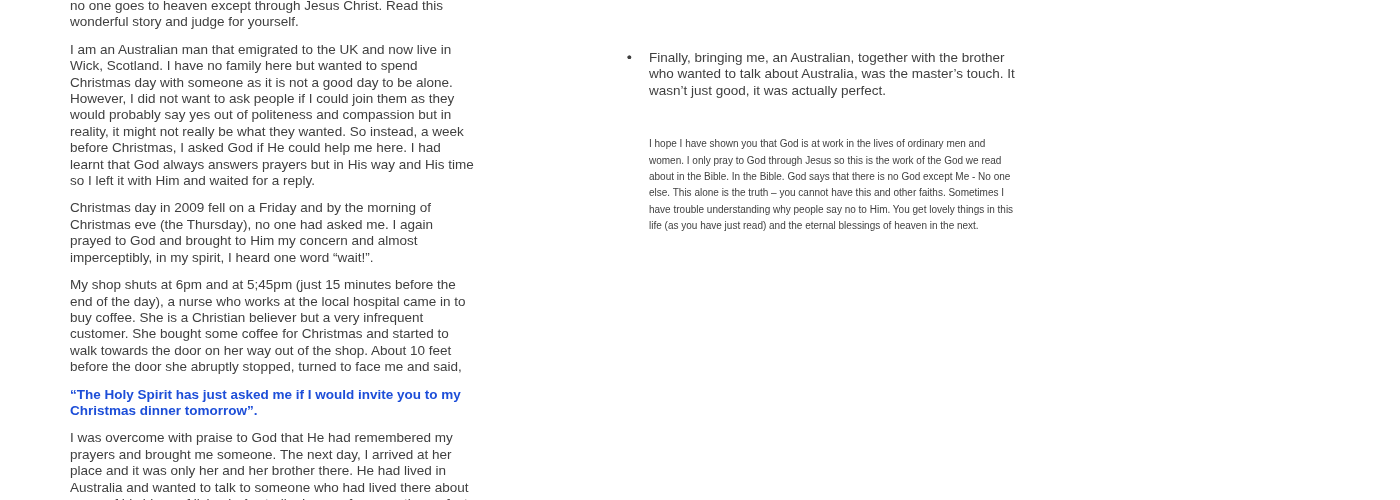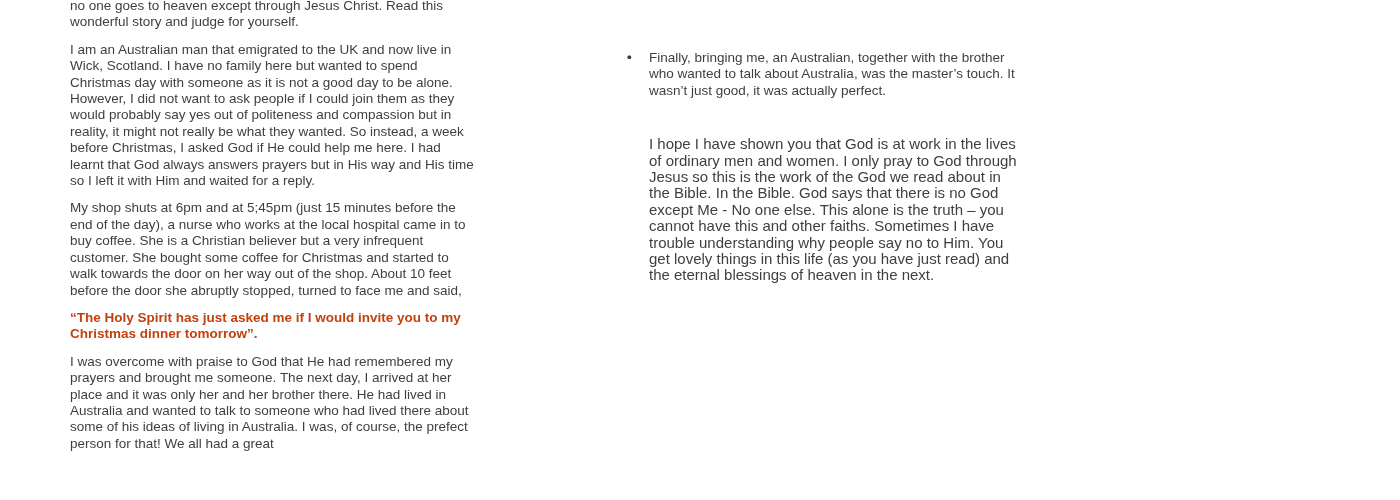--- a/index.html
+++ b/index.html
@@ -31,21 +31,21 @@
     left: 627px;
     top: 13px;
     width: 394px;
   }
   .col-left p {
     margin: 0 0 11px 0;
     font-size: 13.5px;
     line-height: 16.4px;
   }
   .col-left p.highlight {
-    color: #c2410c;
+    color: #1d4ed8;
     font-weight: bold;
   }
   .col-right ul {
     list-style: none;
     margin: 0;
     padding: 0;
   }
   .col-right li {
     position: relative;
     padding-left: 22px;
@@ -56,32 +56,33 @@
   .col-right li .marker {
     position: absolute;
     left: 0;
     top: 0;
     font-size: 13.5px;
     color: #3f3f3f;
   }
   .col-right p {
     margin: 4px 0 37px 0;
     padding-left: 22px;
-    font-size: 15px;
+    font-size: 10px;
     line-height: 16.4px;
   }
 </style>
 </head>
 <body>
 
 <div class="page">
 
   <div class="col-left">
     <p>no one goes to heaven except through Jesus Christ. Read this wonderful story and judge for yourself.</p>
     <p>I am an Australian man that emigrated to the UK and now live in Wick, Scotland. I have no family here but wanted to spend Christmas day with someone as it is not a good day to be alone. However, I did not want to ask people if I could join them as they would probably say yes out of politeness and compassion but in reality, it might not really be what they wanted. So instead, a week before Christmas, I asked God if He could help me here. I had learnt that God always answers prayers but in His way and His time so I left it with Him and waited for a reply.</p>
+    <p>Christmas day in 2009 fell on a Friday and by the morning of Christmas eve (the Thursday), no one had asked me. I again prayed to God and brought to Him my concern and almost imperceptibly, in my spirit, I heard one word “wait!”.</p>
     <p>My shop shuts at 6pm and at 5;45pm (just 15 minutes before the end of the day), a nurse who works at the local hospital came in to buy coffee. She is a Christian believer but a very infrequent customer. She bought some coffee for Christmas and started to walk towards the door on her way out of the shop. About 10 feet before the door she abruptly stopped, turned to face me and said,</p>
     <p class="highlight">“The Holy Spirit has just asked me if I would invite you to my Christmas dinner tomorrow”.</p>
     <p>I was overcome with praise to God that He had remembered my prayers and brought me someone. The next day, I arrived at her place and it was only her and her brother there. He had lived in Australia and wanted to talk to someone who had lived there about some of his ideas of living in Australia. I was, of course, the prefect person for that! We all had a great</p>
   </div>
 
   <div class="col-right">
     <ul>
       <li>
         <span class="marker">•</span>
       </li>

